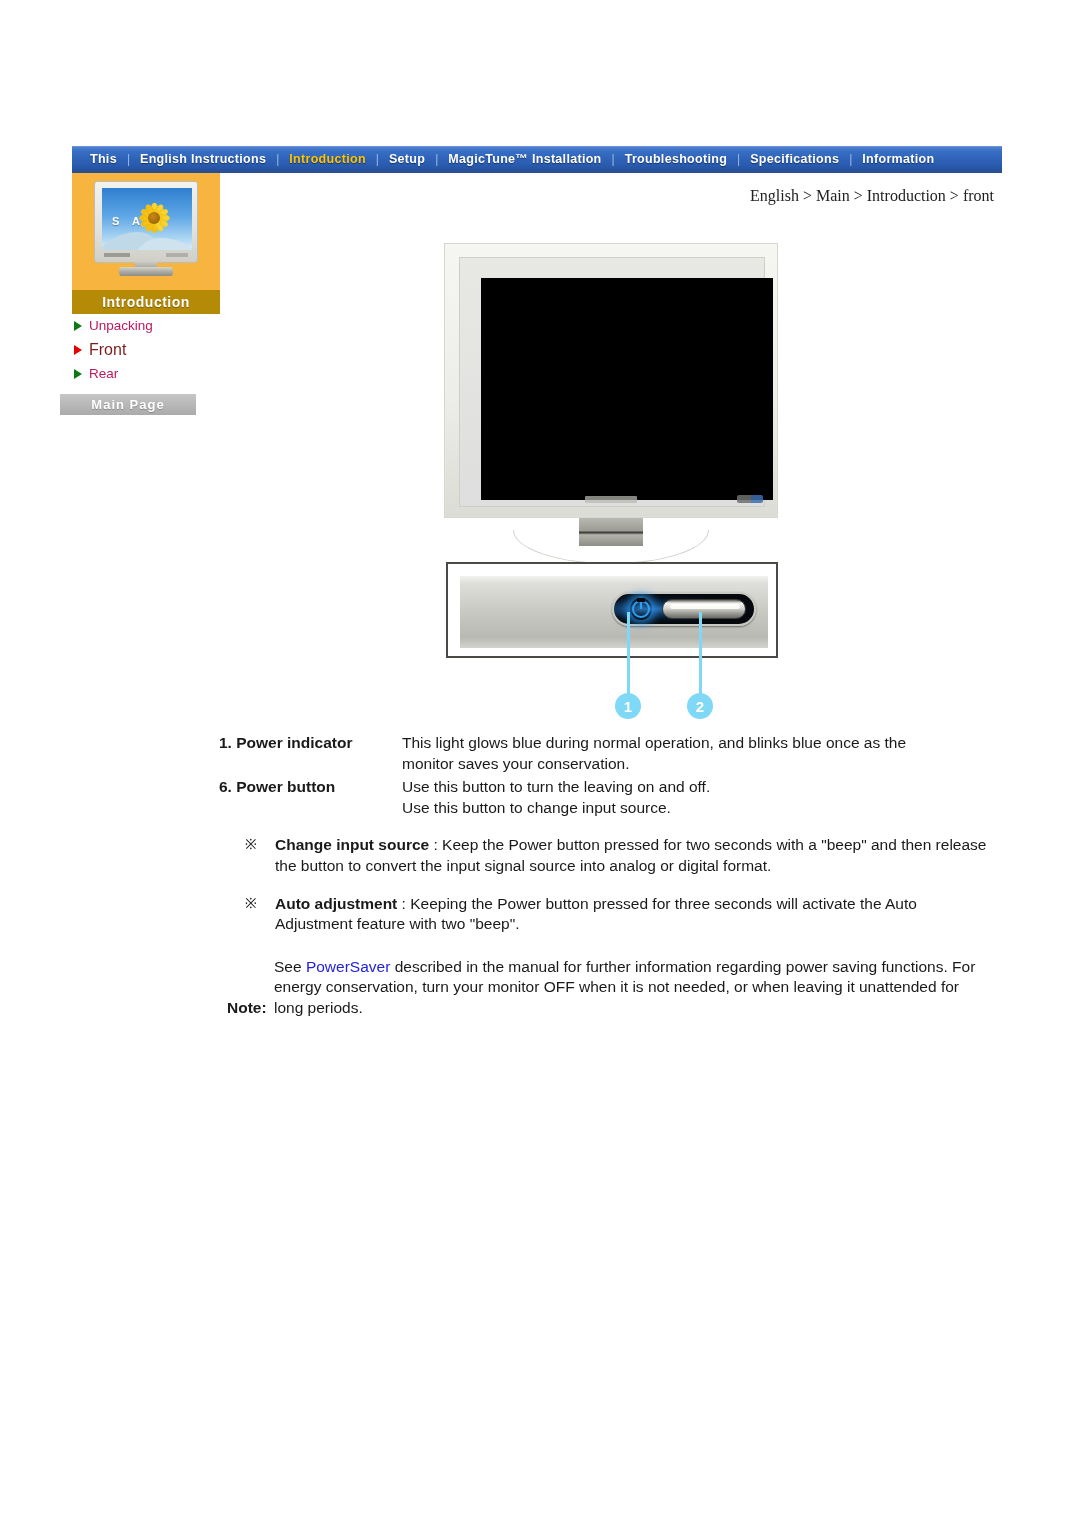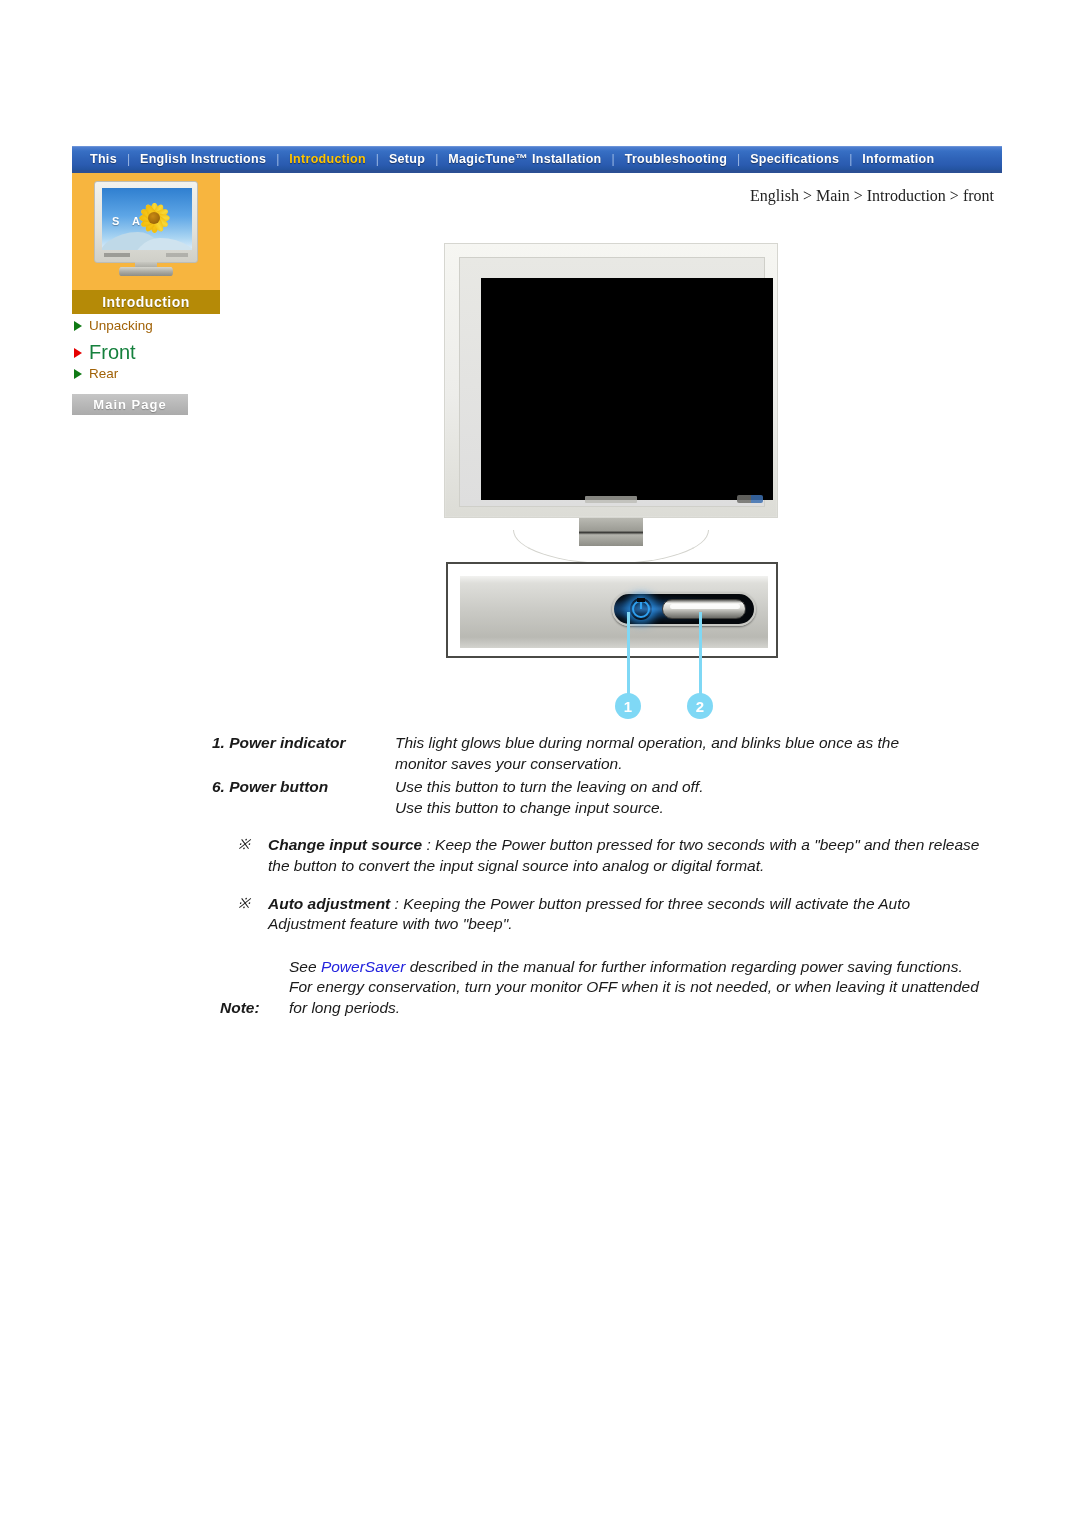--- a/index.html
+++ b/index.html
@@ -217,32 +217,32 @@
   .side-link .tri {
     width: 0; height: 0;
     border-left: 8px solid #0f7a14;
     border-top: 5.5px solid transparent;
     border-bottom: 5.5px solid transparent;
     display: inline-block;
   }
   .side-link.current .tri {
     border-left-color: #e60000;
   }
-  .side-link .lbl { color: #a16207; }
-  .side-link.current .lbl { color: #15803d; font-size: 20px; }
+  .side-link .lbl { color: #be185d; }
+  .side-link.current .lbl { color: #7f1d1d; font-size: 16px; }
 
   #link-unpacking { top: 318px; }
   #link-front     { top: 341px; }
   #link-rear      { top: 366px; }
 
   #main-page-btn {
     position: absolute;
-    left: 72px;
+    left: 60px;
     top: 394px;
-    width: 116px;
+    width: 136px;
     height: 21px;
     background: linear-gradient(to bottom, #c6c6c6 0%, #b8b8b8 50%, #ababab 100%);
     color: #ffffff;
     font-size: 13px;
     font-weight: bold;
     letter-spacing: 1px;
     display: flex;
     align-items: center;
     justify-content: center;
     text-shadow: 0 1px 1px rgba(0,0,0,0.25);
@@ -429,27 +429,26 @@
     display: flex;
     align-items: center;
     justify-content: center;
   }
   #callout-1 { left: 615px; top: 693px; }
   #callout-2 { left: 687px; top: 693px; }
 
   
   #content-text {
     position: absolute;
-    left: 212px;
+    left: 219px;
     top: 733px;
     width: 770px;
     font-size: 15.5px;
     color: #1a1a1a;
     line-height: 1.33;
-    font-style: italic;
   }
   .def-row {
     display: flex;
     align-items: flex-start;
     margin-bottom: 3px;
   }
   .def-term {
     width: 183px;
     flex: 0 0 183px;
     font-weight: bold;
@@ -475,21 +474,21 @@
   #note-block {
     display: flex;
     align-items: flex-end;
     margin-top: 22px;
     padding-left: 8px;
   }
   #note-label {
     flex: 0 0 47px;
     font-weight: bold;
   }
-  #note-text { flex: 1; margin-left: 22px; }
+  #note-text { flex: 1; }
   .link-blue { color: #2222dd; }
 </style>
 </head>
 <body>
 
 <div id="navbar">
     <span class="nav-item">This</span>
     <span class="nav-sep">|</span>
     <span class="nav-item">English Instructions</span>
     <span class="nav-sep">|</span>

